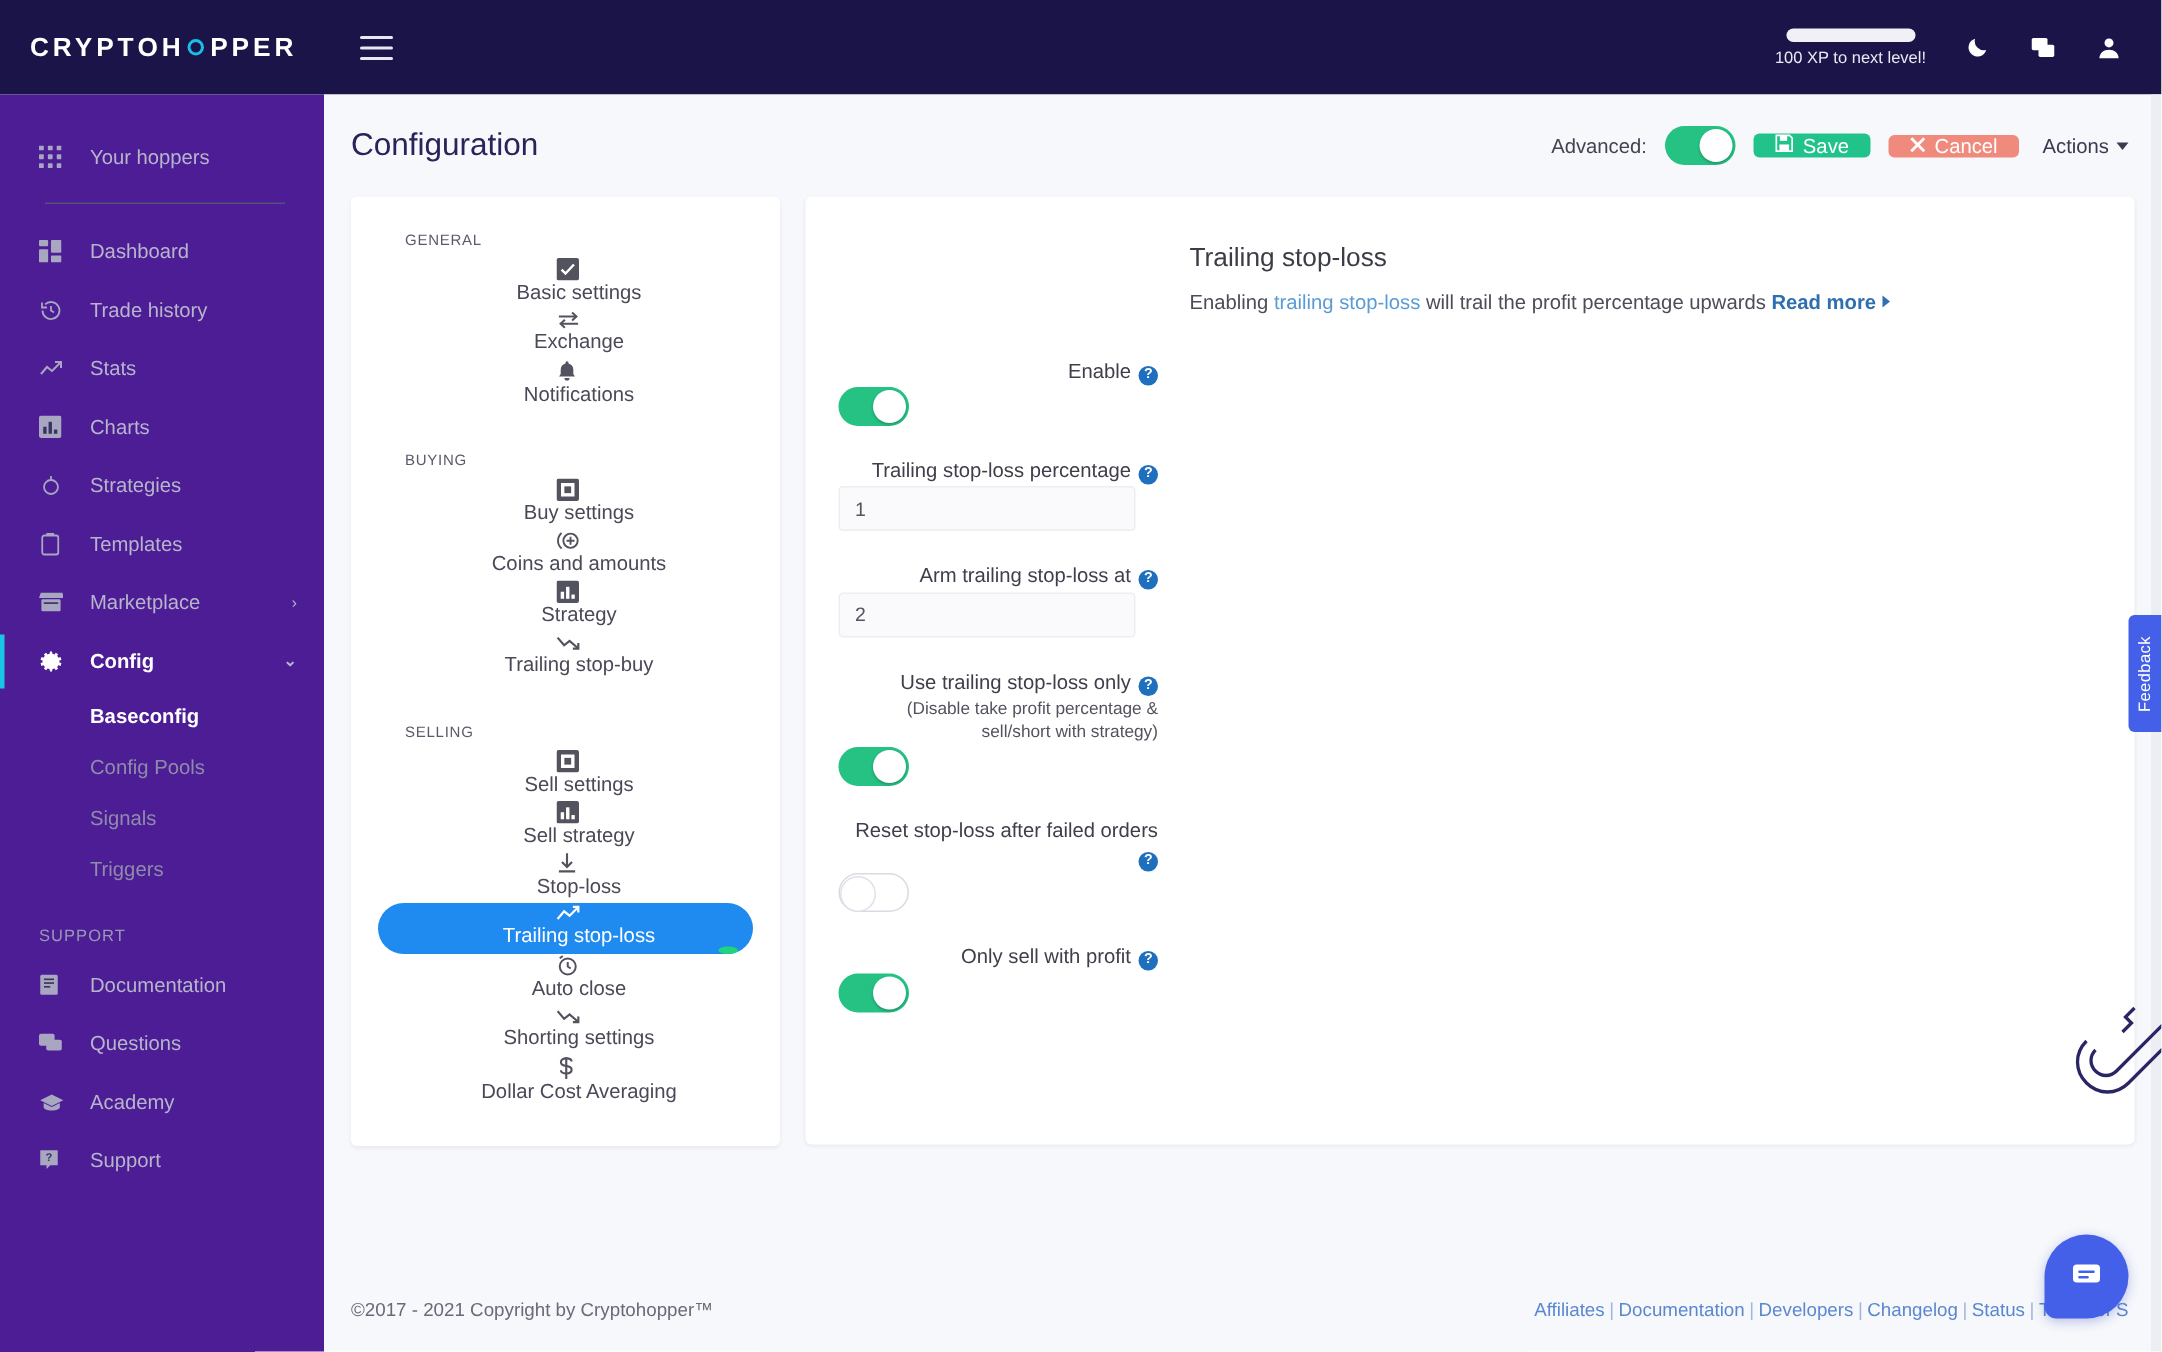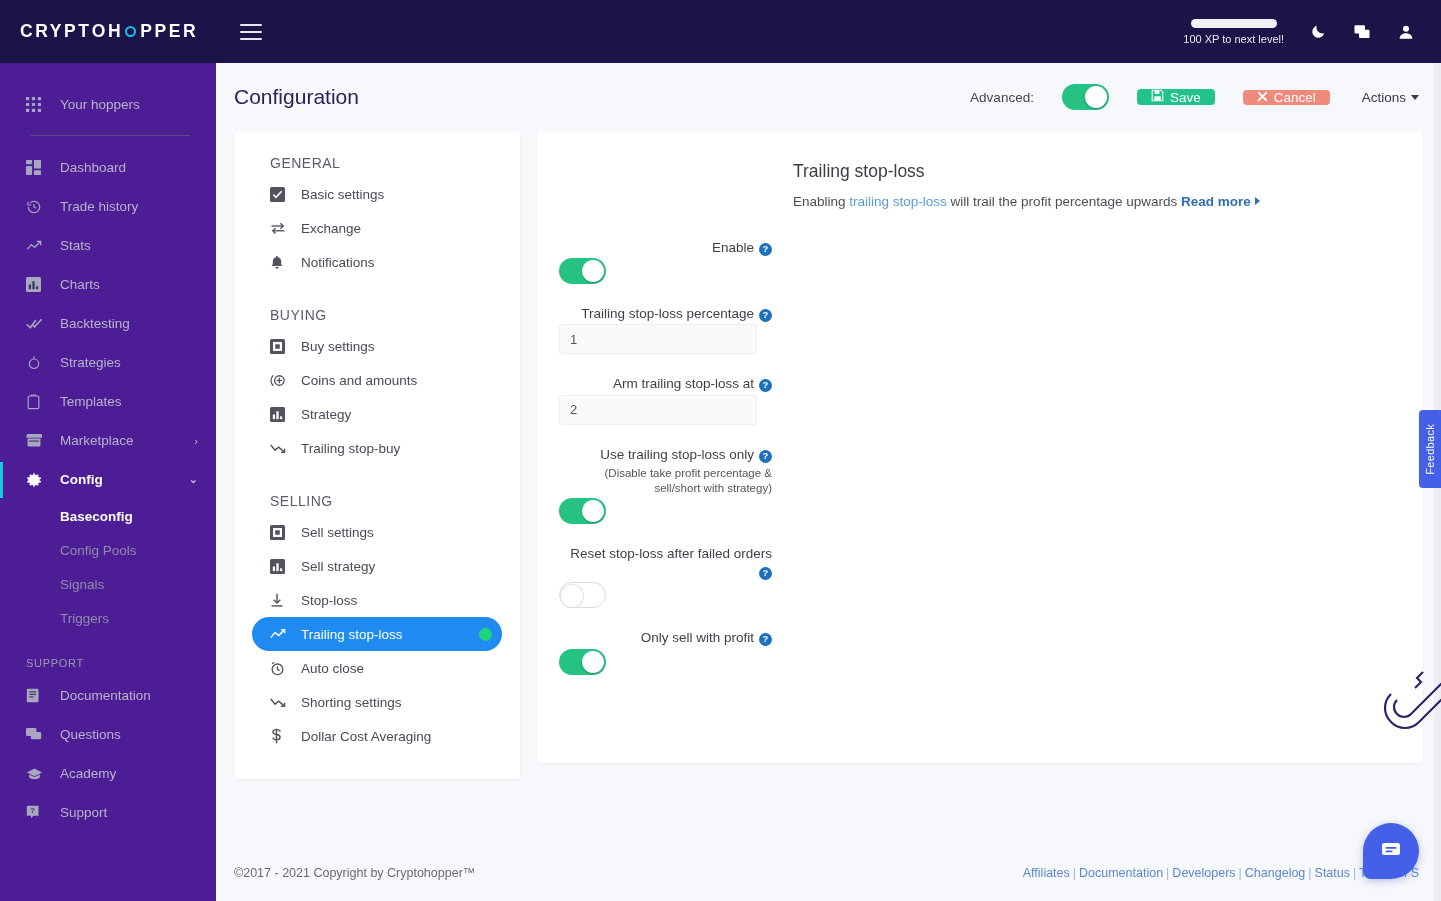--- a/index.html
+++ b/index.html
@@ -92,21 +92,21 @@
     width: 1225px; height: 838px;
     background: #f7f8fc;
     overflow: hidden;
   }
   .page-head {
     height: 68px; display: flex; align-items: center;
     padding: 0 22px 0 18px;
     justify-content: center;
   }
   .page-title { font-size: 21px; color: #2a2259; font-weight: normal; }
-  .head-tools { margin-left: auto; display: flex; align-items: center; gap: 28px; }
+  .head-tools { margin-left: auto; display: flex; align-items: center; gap: 12px; }
   .adv-label { font-size: 13.5px; color: #454352; }
 
   .toggle {
     width: 41px; height: 22px; border-radius: 11px; position: relative;
     cursor: pointer; flex: none;
   }
   .toggle.on { background: #25c284; }
   .toggle.off { background: #ffffff; border: 1px solid #d9dbe3; }
   .toggle .knob {
     position: absolute; top: 2px; width: 18px; height: 18px;
@@ -140,29 +140,29 @@
   }
 
   
   .cards { display: flex; padding: 0 18px; gap: 17px; align-items: flex-start; }
   .card-nav {
     width: 286px; background: #ffffff; border-radius: 4px;
     box-shadow: 0 1px 3px rgba(30,30,60,.07);
     padding: 24px 0 26px 0;
   }
   .cfg-section {
-    padding-left: 36px; font-size: 14px; letter-spacing: 0.5px;
+    padding-left: 36px; font-size: 10px; letter-spacing: 0.5px;
     color: #5b5a6b; margin-bottom: 6px;
   }
   .cfg-section.spaced { margin-top: 28px; }
   .cfg-item {
     display: flex; align-items: center;
     height: 34px; margin: 0 18px;
     padding-left: 18px; border-radius: 17px;
-    font-size: 13.5px; color: #4a4958; cursor: pointer;
+    font-size: 13.5px; color: #4a4958; cursor: pointer; flex-direction: column;
   }
   .cfg-item .cic {
     width: 20px; margin-right: 11px; display: flex; align-items: center; color: #53535f;
   }
   .cfg-item.selected {
     background: #1f8bf0; color: #ffffff;
   }
   .cfg-item.selected .cic { color: #ffffff; }
   .cfg-dot {
     margin-left: auto; margin-right: 10px;
@@ -364,29 +364,20 @@
             <g fill="#383461">
               <rect x="3" y="8" width="2.4" height="5"></rect>
               <rect x="6.8" y="4.5" width="2.4" height="8.5"></rect>
               <rect x="10.6" y="10" width="2.4" height="3"></rect>
             </g>
           </svg>
       </span>
       <span>Charts</span>
     </div>
 
-    <div class="nav-item">
-      <span class="nic">
-        <svg width="17" height="17" viewBox="0 0 24 24" fill="none" stroke="currentColor" stroke-width="2.2">
-            <polyline points="1,13 6,18 14,7"></polyline>
-            <polyline points="9,13 12,17 22,6"></polyline>
-          </svg>
-      </span>
-      <span>Backtesting</span>
-    </div>
 
     <div class="nav-item">
       <span class="nic">
         <svg width="16" height="16" viewBox="0 0 24 24" fill="none" stroke="currentColor" stroke-width="1.8">
             <circle cx="12" cy="13" r="7"></circle>
             <line x1="12" y1="2" x2="12" y2="6"></line>
           </svg>
       </span>
       <span>Strategies</span>
     </div>

